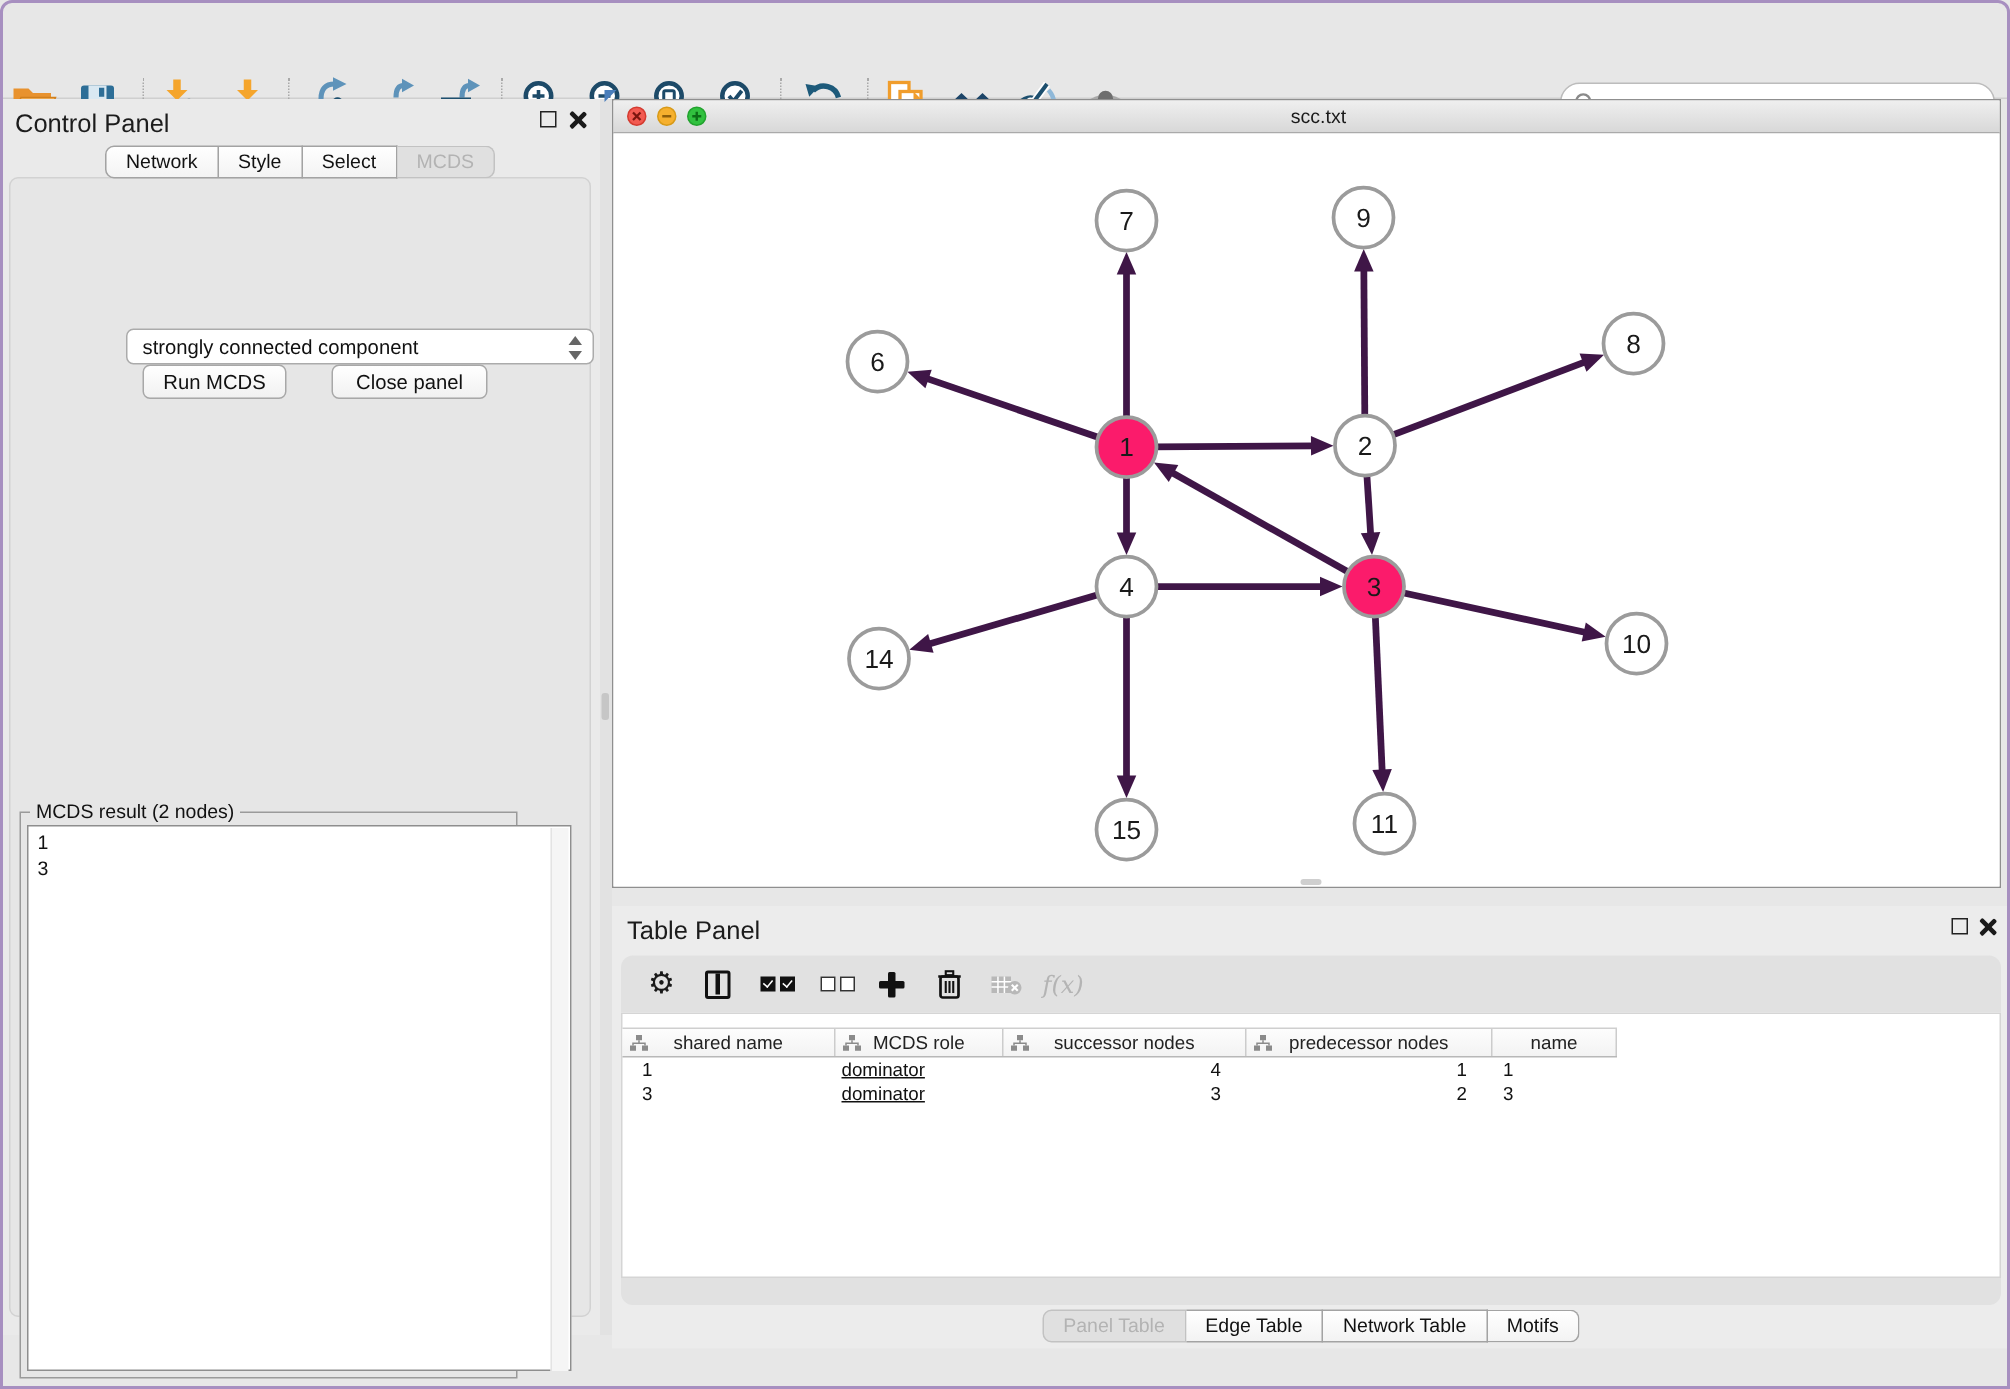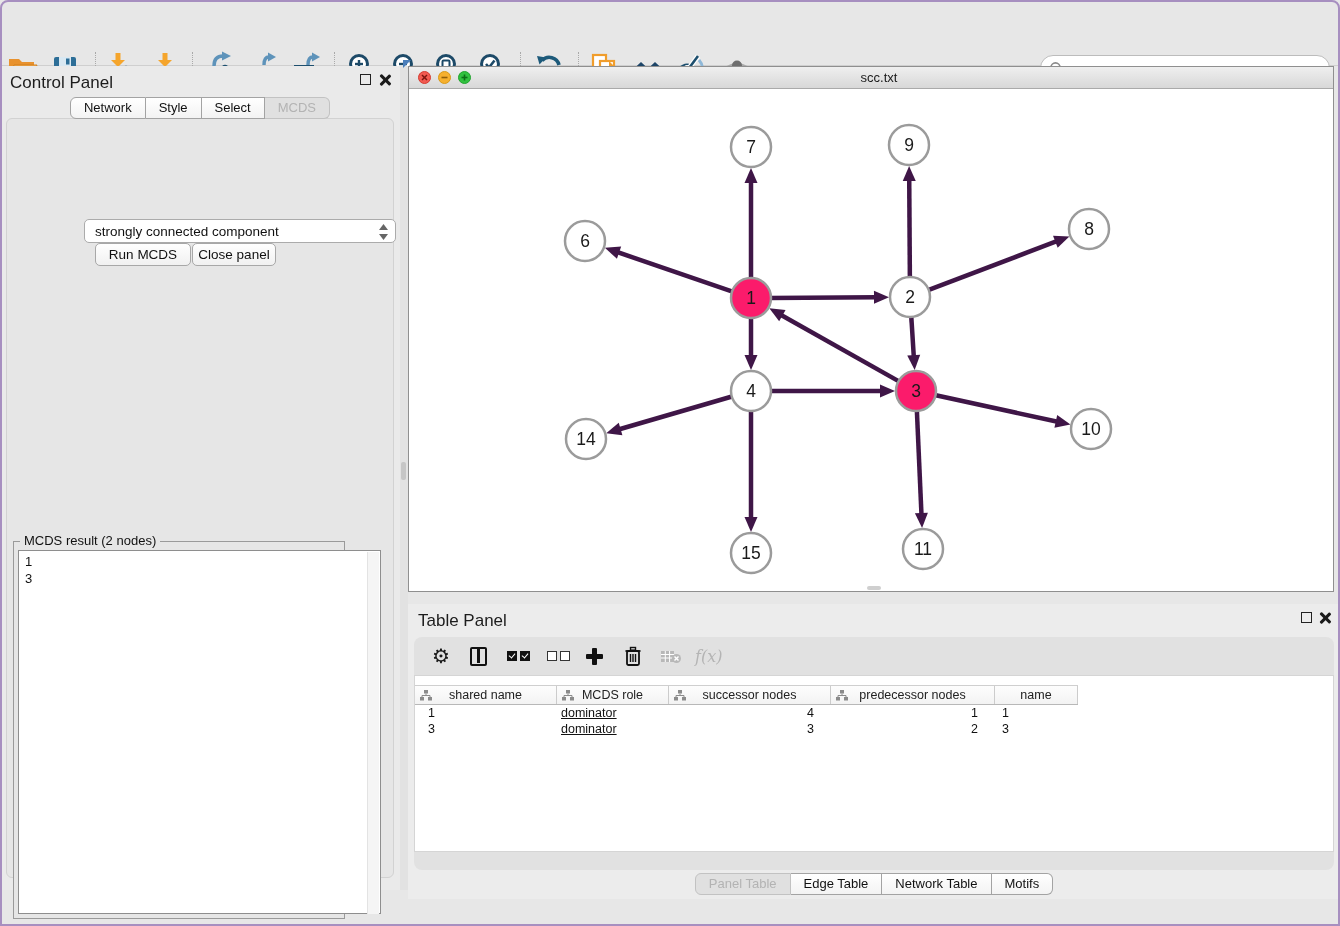--- a/index.html
+++ b/index.html
@@ -247,21 +247,21 @@
     </div>
     <div class="cp-inner">
       <div class="dropdown">
         <span class="val">strongly connected component</span>
         <svg width="11" height="18" viewBox="0 0 11 18">
             <polygon points="5.5,1 10,7 1,7" fill="#666"></polygon>
             <polygon points="5.5,17 10,11 1,11" fill="#666"></polygon>
           </svg>
       </div>
       <div class="cp-btn" style="left:88px; width:96px">Run MCDS</div>
-      <div class="cp-btn" style="left:185px; width:84px">Close panel</div>
+      <div class="cp-btn" style="left:214px; width:104px">Close panel</div>
       <div class="result-box">
         <div class="result-legend">MCDS result (2 nodes)</div>
         <div class="result-area">
           <div class="result-text">1
 3</div>
           <div class="result-scroll"></div>
         </div>
       </div>
     </div>
   </div>

